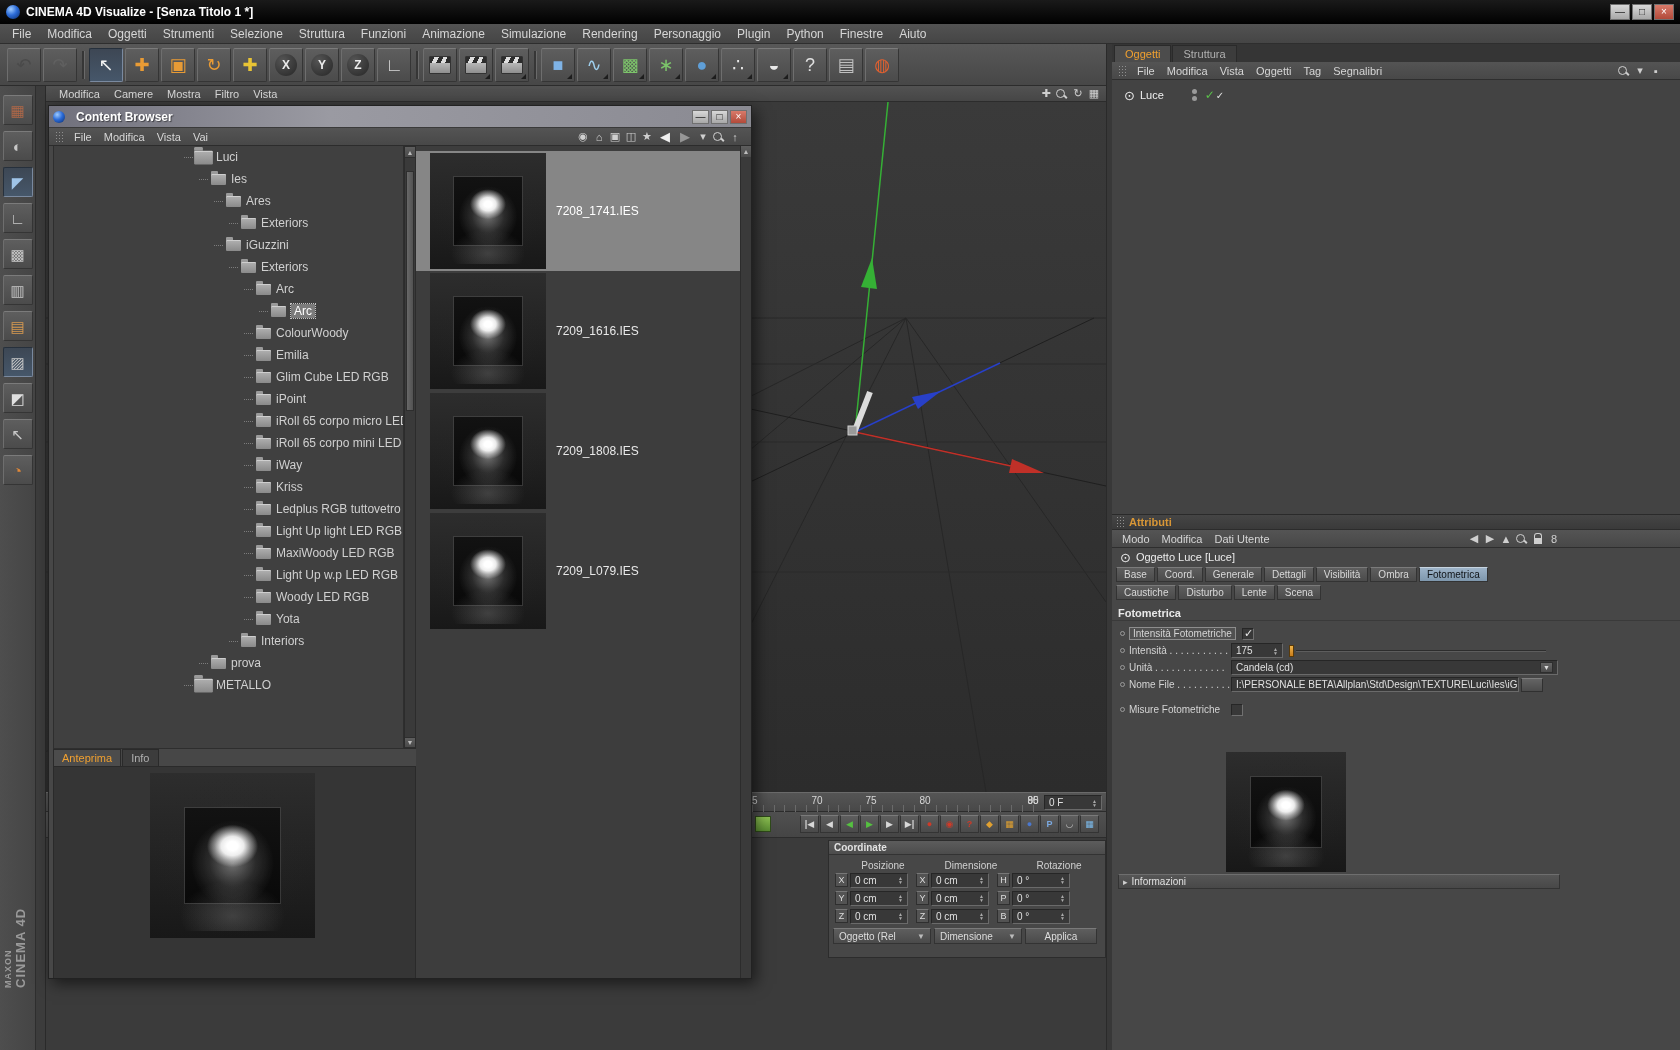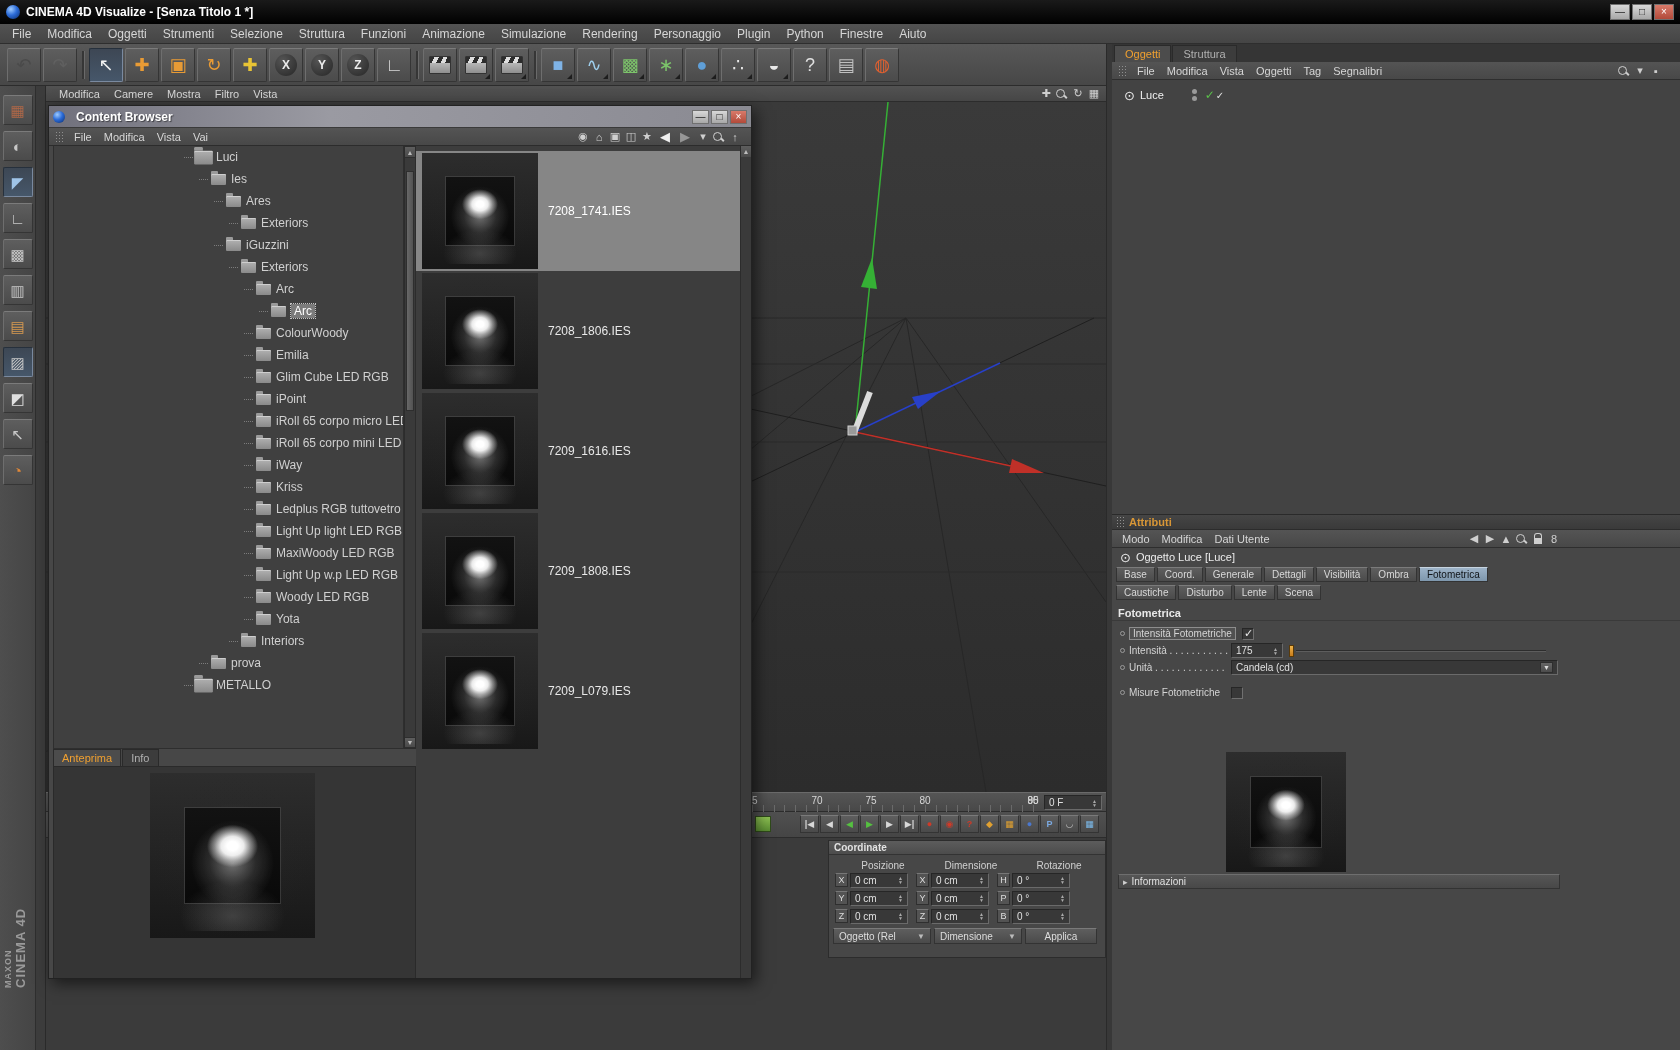--- a/index.html
+++ b/index.html
@@ -182,21 +182,21 @@
   .tree-row.big .folder { transform:scale(1.25); }
   .tree-label.selected { background:#7b7b7b; color:#fff; outline:1px dotted #c4c4c4; padding:0 3px; }
   .tree-scroll { position:absolute; left:355px; top:0; width:12px; height:603px; background:#3a3a3a; border:1px solid #2c2c2c; }
   .tree-scroll .arrow { height:11px; font-size:7px; color:#bbb; display:flex; align-items:center; justify-content:center;
     background:linear-gradient(#5e5e5e,#4a4a4a); border-bottom:1px solid #2e2e2e; }
   .tree-scroll .thumb { position:absolute; left:1px; top:24px; width:8px; height:240px;
     background:linear-gradient(90deg,#686868,#525252); border:1px solid #2e2e2e; }
   .tree-scroll .arrow.down { position:absolute; bottom:0; width:100%; border-top:1px solid #2e2e2e; }
 
   .file-pane { position:absolute; left:367px; top:0; width:329px; height:834px; background:#3d3d3d; padding-top:5px; }
-  .file-row { display:flex; align-items:center; height:120px; padding-left:6px; }
+  .file-row { display:flex; align-items:center; height:120px; padding-left:14px; }
   .file-row.selected { background:#868686; }
   .file-name { margin-left:10px; font-size:12px; color:#e8e8e8; }
   .file-row.selected .file-name { color:#ffffff; }
   .file-scroll { position:absolute; right:0; top:0; width:11px; height:834px; background:#3a3a3a; border-left:1px solid #2c2c2c; }
   .file-scroll .arrow { height:11px; font-size:7px; color:#bbb; display:flex; align-items:center; justify-content:center;
     background:linear-gradient(#5e5e5e,#4a4a4a); }
 
   .preview-tabs { position:absolute; left:4px; top:603px; height:17px; display:flex; align-items:flex-end; }
   .pv-tab { padding:2px 8px; font-size:11px; color:#b0b0b0; background:#3c3c3c; border:1px solid #2a2a2a;
     border-bottom:none; margin-right:1px; }
@@ -738,20 +738,28 @@
       <span class="slider-track"></span>
     </div>
     <div class="attr-row">
       <span class="pdot"></span>
       <span class="alabel">Unità . . . . . . . . . . . . .</span>
       <span class="field dropdown">
           <span>Candela (cd)</span>
           <span class="dd-arrow">▼</span>
         </span>
     </div>
+    <div class="attr-row">
+      <span class="pdot"></span>
+      <span class="alabel">Nome File . . . . . . . . . .</span>
+      <span class="field file-field">
+          <span>I:\PERSONALE BETA\Allplan\Std\Design\TEXTURE\Luci\Ies\iG</span>
+        </span>
+      <span class="small-btn"></span>
+    </div>
     <div class="attr-row" style="margin-top:8px">
       <span class="pdot"></span>
       <span class="alabel">Misure Fotometriche</span>
       <span class="checkbox"></span>
     </div>
 
     <div class="attr-preview">
       <div class="ies-thumb size120"></div>
     </div>
     <div class="info-bar">
@@ -981,24 +989,20 @@
       <span class="arrow down">▼</span>
     </div>
 
     <div class="file-pane">
 
         <div class="file-row selected">
           <span class="ies-thumb"></span>
           <span class="file-name">7208_1741.IES</span>
         </div>
 
-        <div class="file-row">
-          <span class="ies-thumb"></span>
-          <span class="file-name">7208_1806.IES</span>
-        </div>
 
         <div class="file-row">
           <span class="ies-thumb"></span>
           <span class="file-name">7209_1616.IES</span>
         </div>
 
         <div class="file-row">
           <span class="ies-thumb"></span>
           <span class="file-name">7209_1808.IES</span>
         </div>

